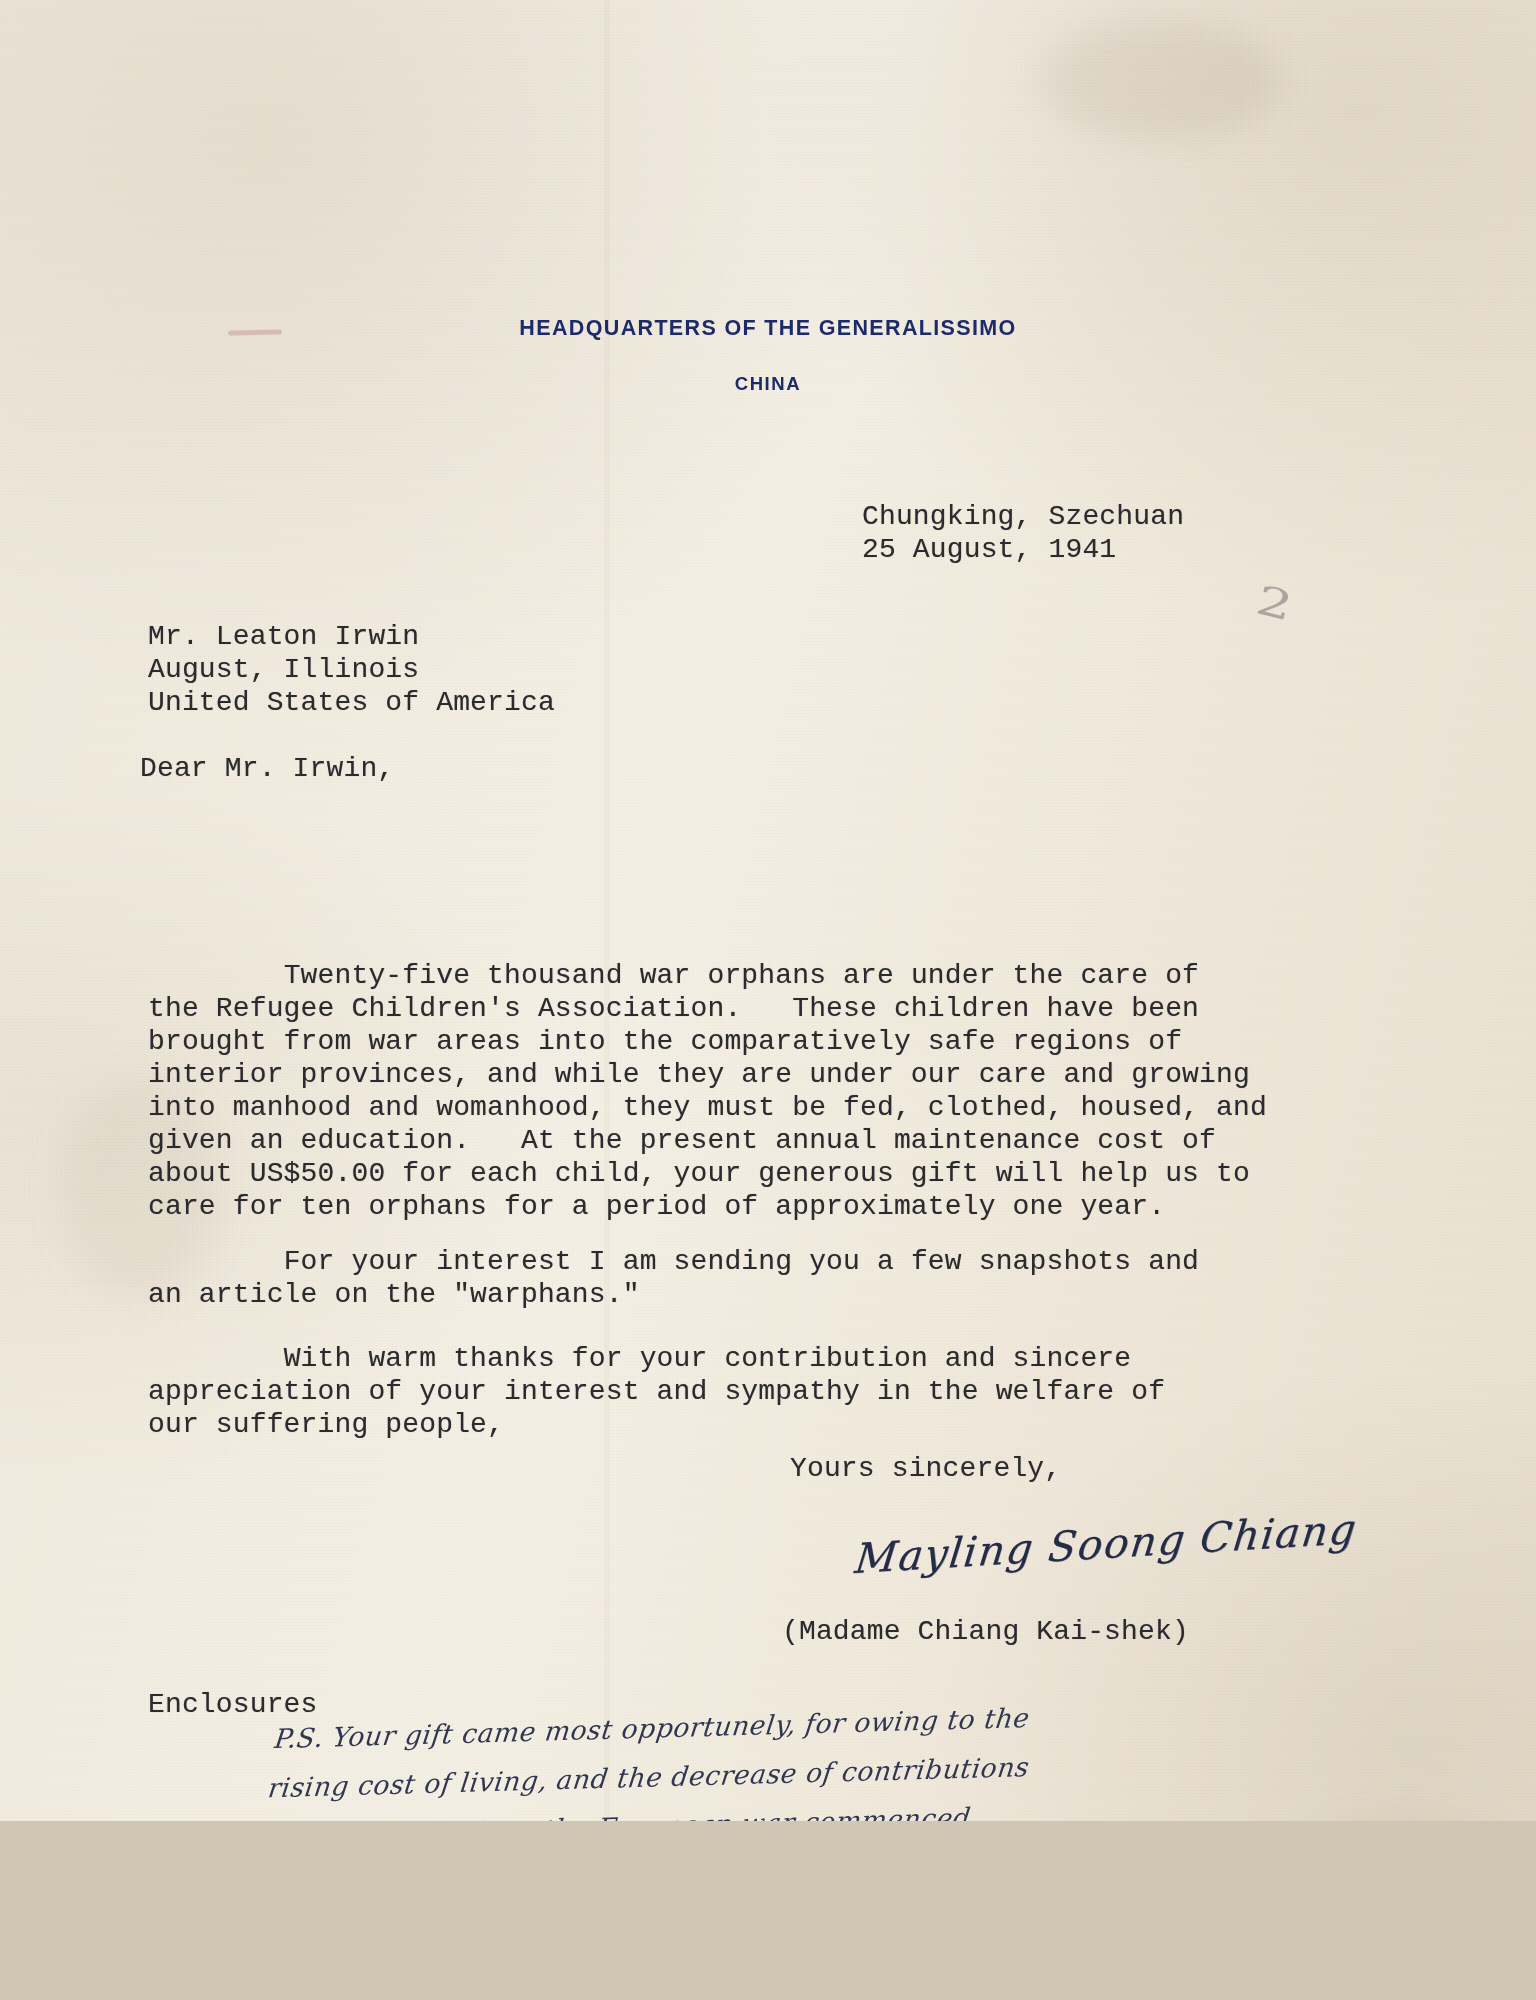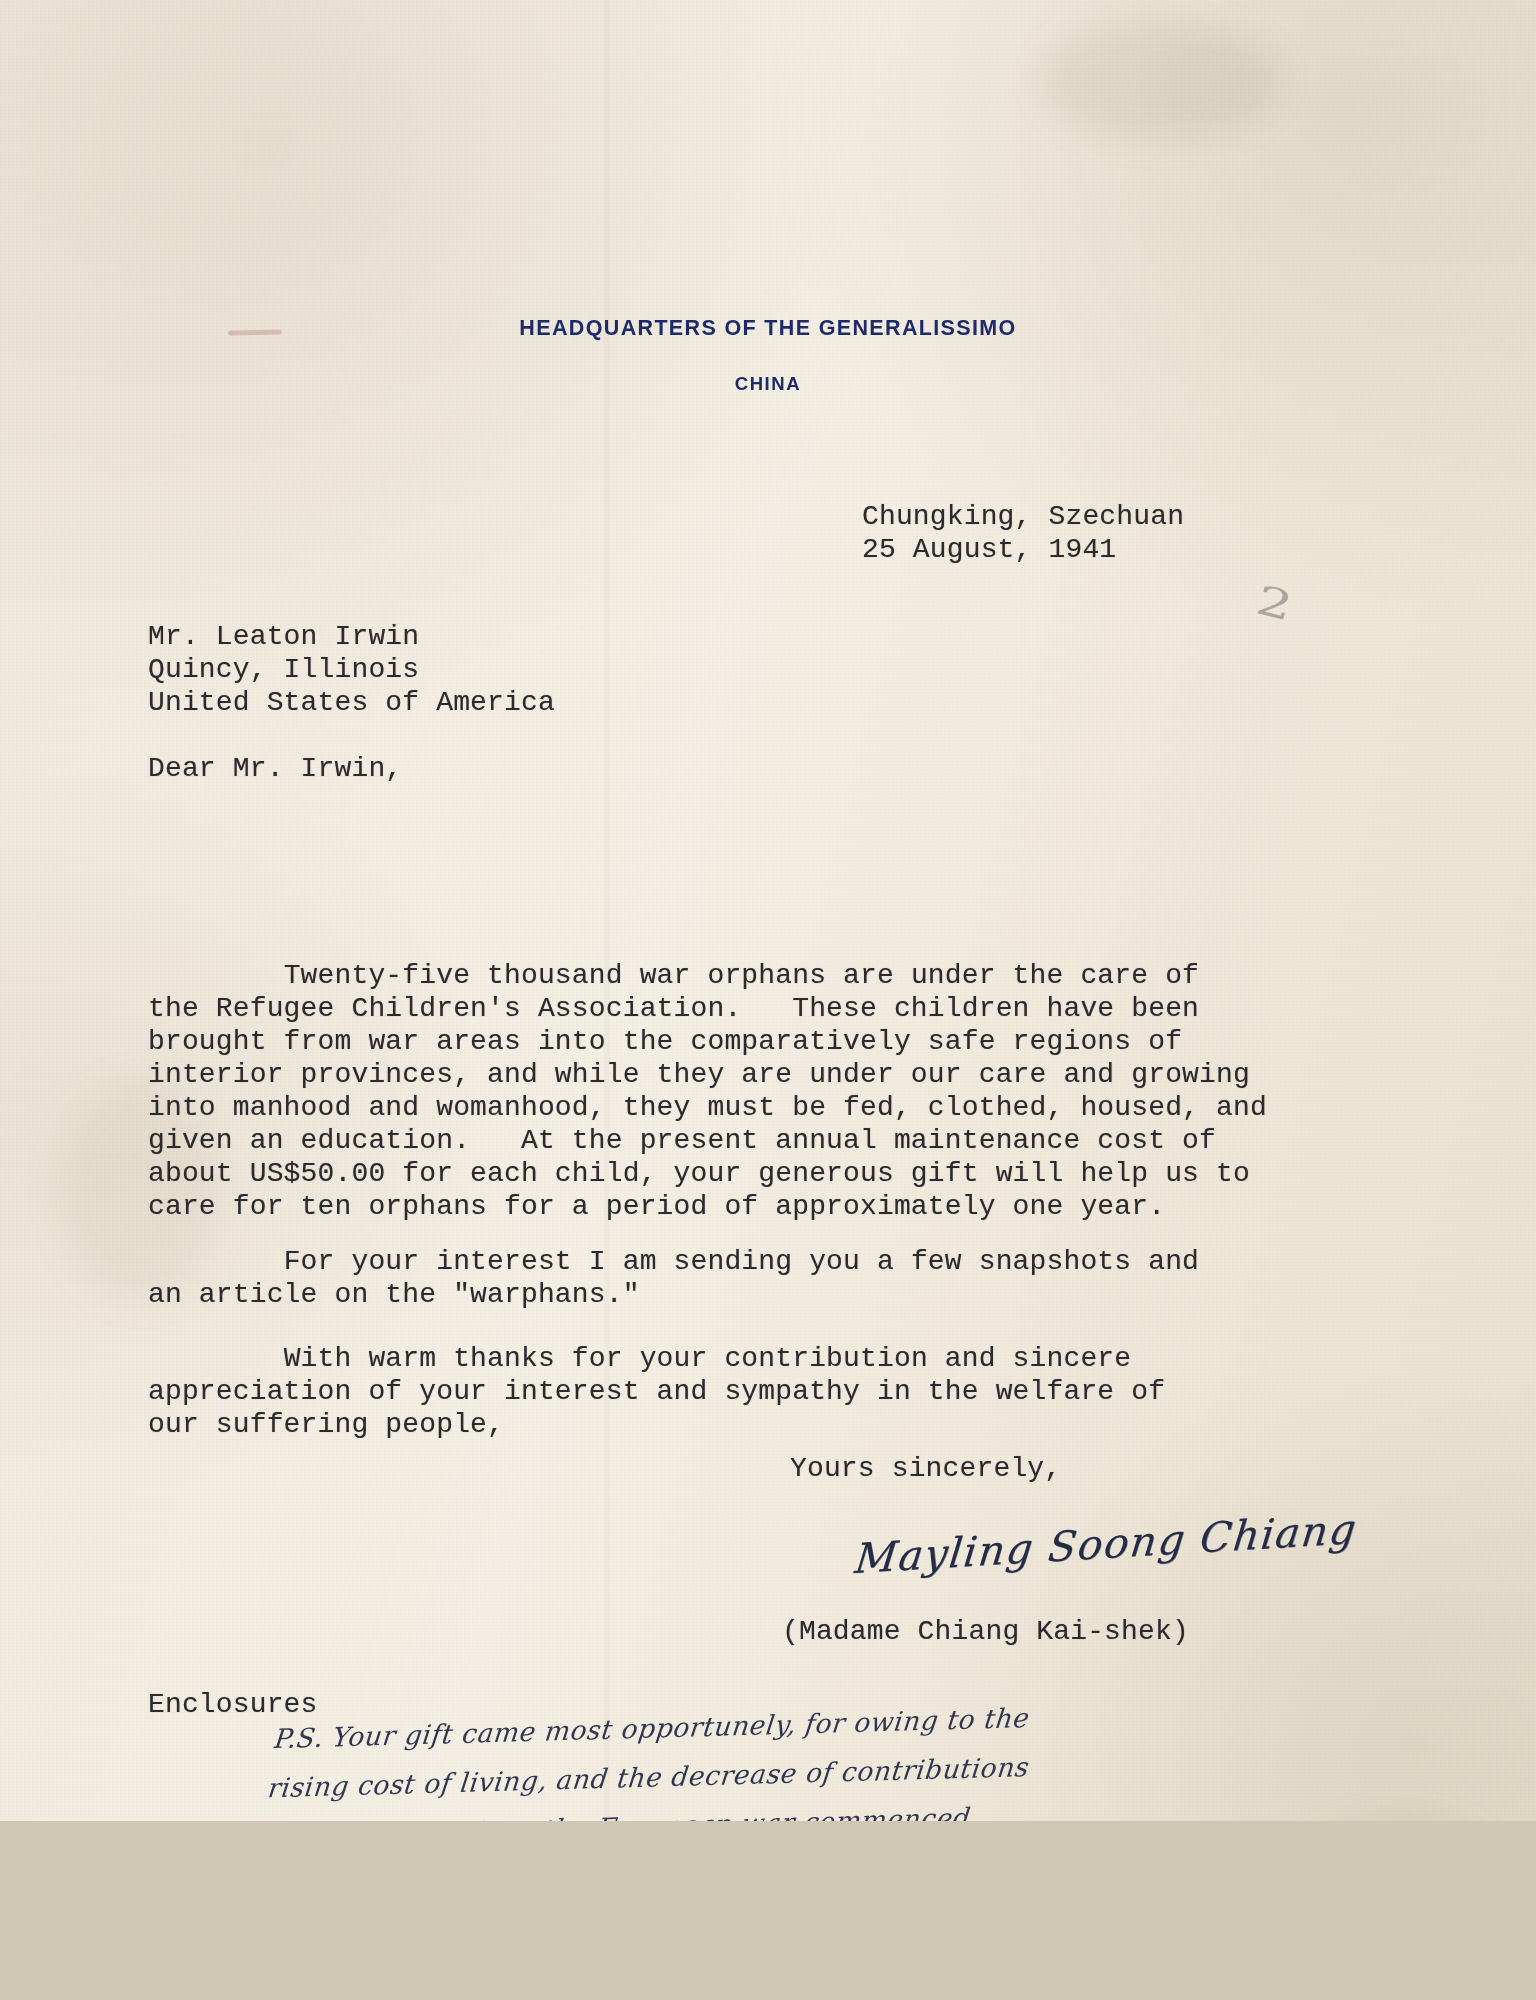--- a/index.html
+++ b/index.html
@@ -86,21 +86,21 @@
     font-family: Liberation Mono, monospace;
     font-size: 28px;
     line-height: 33px;
     letter-spacing: 0.15px;
     white-space: pre-wrap;
     text-shadow: 0 0 1px rgba(40,40,50,0.30);
   }
 
   #dateblock { left: 862px; top: 500px; }
   #addressee { left: 148px; top: 620px; }
-  #salutation { left: 148px; top: 752px; }
+  #salutation { left: 140px; top: 752px; }
   #para1 { left: 148px; top: 815px; }
   #para2 { left: 148px; top: 912px; margin-top: 47px; }
   #para3 { left: 148px; top: 1245px; }
   #para4 { left: 148px; top: 1342px; }
   #closing { left: 790px; top: 1452px; }
   #signature-caption { left: 782px; top: 1615px; }
   #enclosures { left: 148px; top: 1688px; }
 
   
   .hand {
@@ -169,21 +169,21 @@
     <div class="lh-line1">HEADQUARTERS OF THE GENERALISSIMO</div>
     <div class="lh-line2">CHINA</div>
   </div>
 
   <div id="pencil-mark">2</div>
 
   <div class="typed" id="dateblock">Chungking, Szechuan
 25 August, 1941</div>
 
   <div class="typed" id="addressee">Mr. Leaton Irwin
-Quincy, Illinois
+August, Illinois
 United States of America</div>
 
   <div class="typed" id="salutation">Dear Mr. Irwin,</div>
 
   <div class="typed" id="para2">        Twenty-five thousand war orphans are under the care of
 the Refugee Children's Association.   These children have been
 brought from war areas into the comparatively safe regions of
 interior provinces, and while they are under our care and growing
 into manhood and womanhood, they must be fed, clothed, housed, and
 given an education.   At the present annual maintenance cost of

